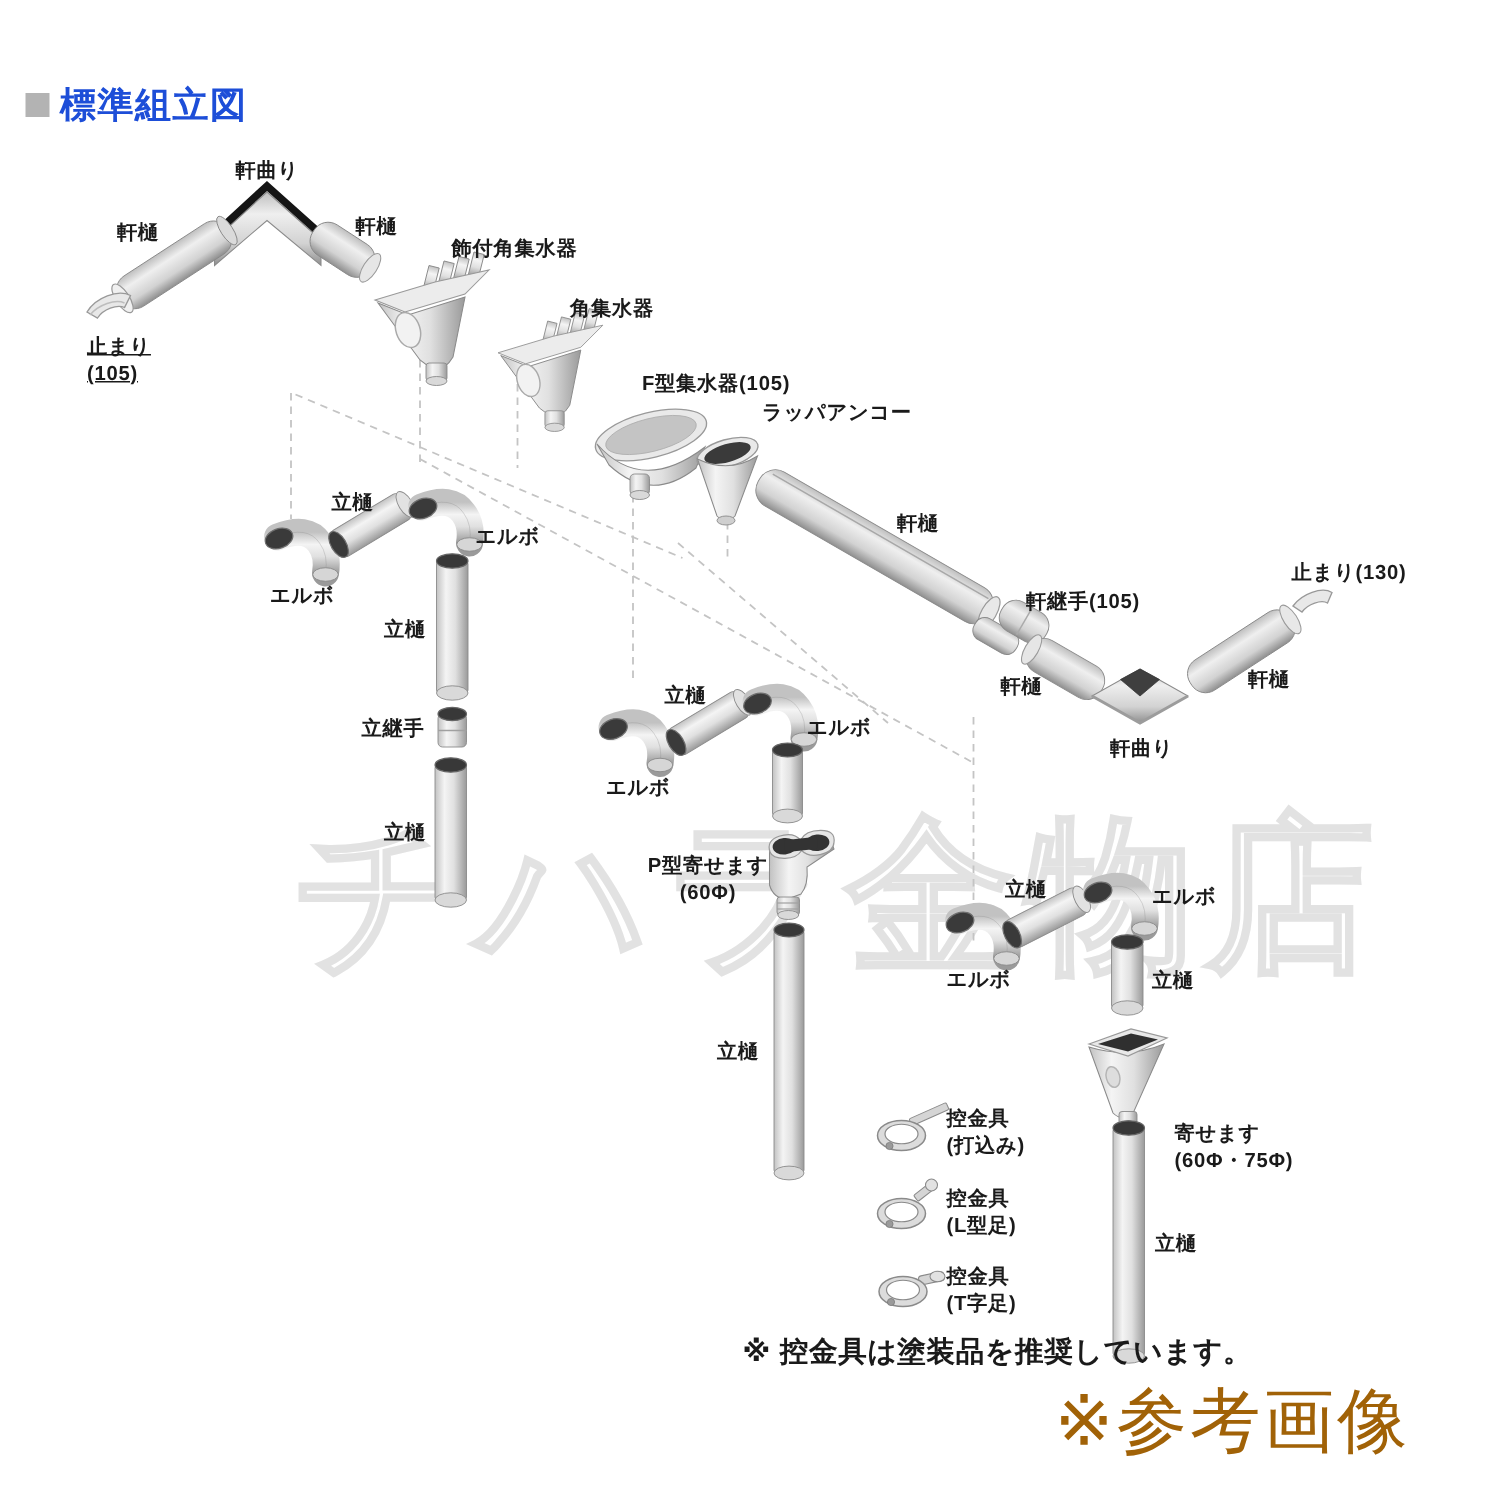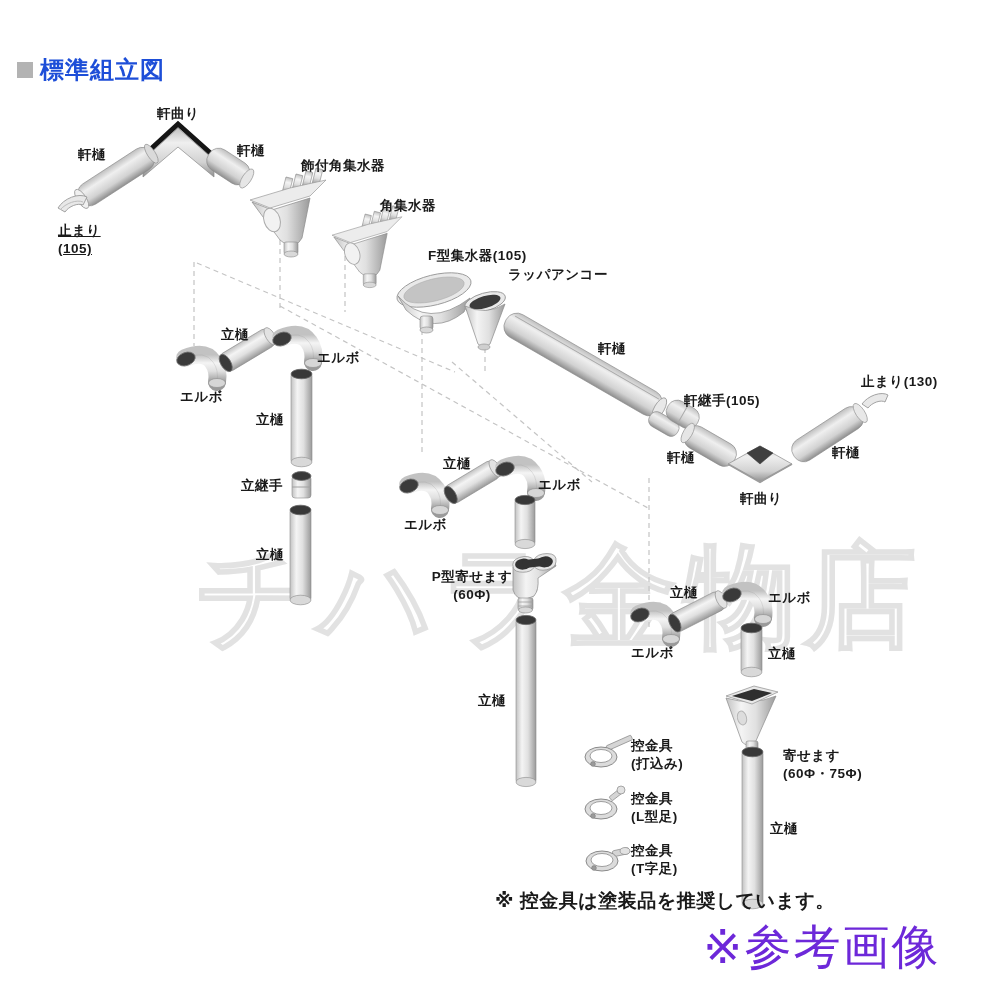--- a/index.html
+++ b/index.html
@@ -8,21 +8,21 @@
   #parts-svg{position:absolute;left:0;top:0;}
   .lbl{position:absolute;font-size:13.5px;font-weight:700;color:#1a1a1a;
        line-height:1.32;white-space:pre-line;letter-spacing:0.5px;}
   #title-row{position:absolute;left:17px;top:54px;display:flex;align-items:center;gap:7px;}
   #title-bullet{width:16px;height:16px;background:#b3b3b3;}
   #title-text{font-size:24px;font-weight:700;color:#1d4ed8;letter-spacing:1px;}
   #watermark{position:absolute;left:196px;top:522px;font-size:112px;font-weight:700;
              letter-spacing:8px;color:#ededed;-webkit-text-fill-color:#ffffff;
              -webkit-text-stroke:2px #e2e2e2;white-space:nowrap;pointer-events:none;}
   #note{position:absolute;left:495px;top:888px;font-size:19px;font-weight:700;color:#1a1a1a;letter-spacing:0.5px;}
-  #reference{position:absolute;left:703px;top:916px;font-size:47px;font-weight:400;color:#6d28d9;letter-spacing:2px;}
+  #reference{position:absolute;left:703px;top:916px;font-size:47px;font-weight:400;color:#a16207;letter-spacing:2px;}
 </style>
 </head>
 <body>
 
 <div id="stage">
 
   <div id="watermark">チハラ金物店</div>
 
   <svg id="parts-svg" width="1000" height="1000" viewBox="0 0 1000 1000">
     <defs>

